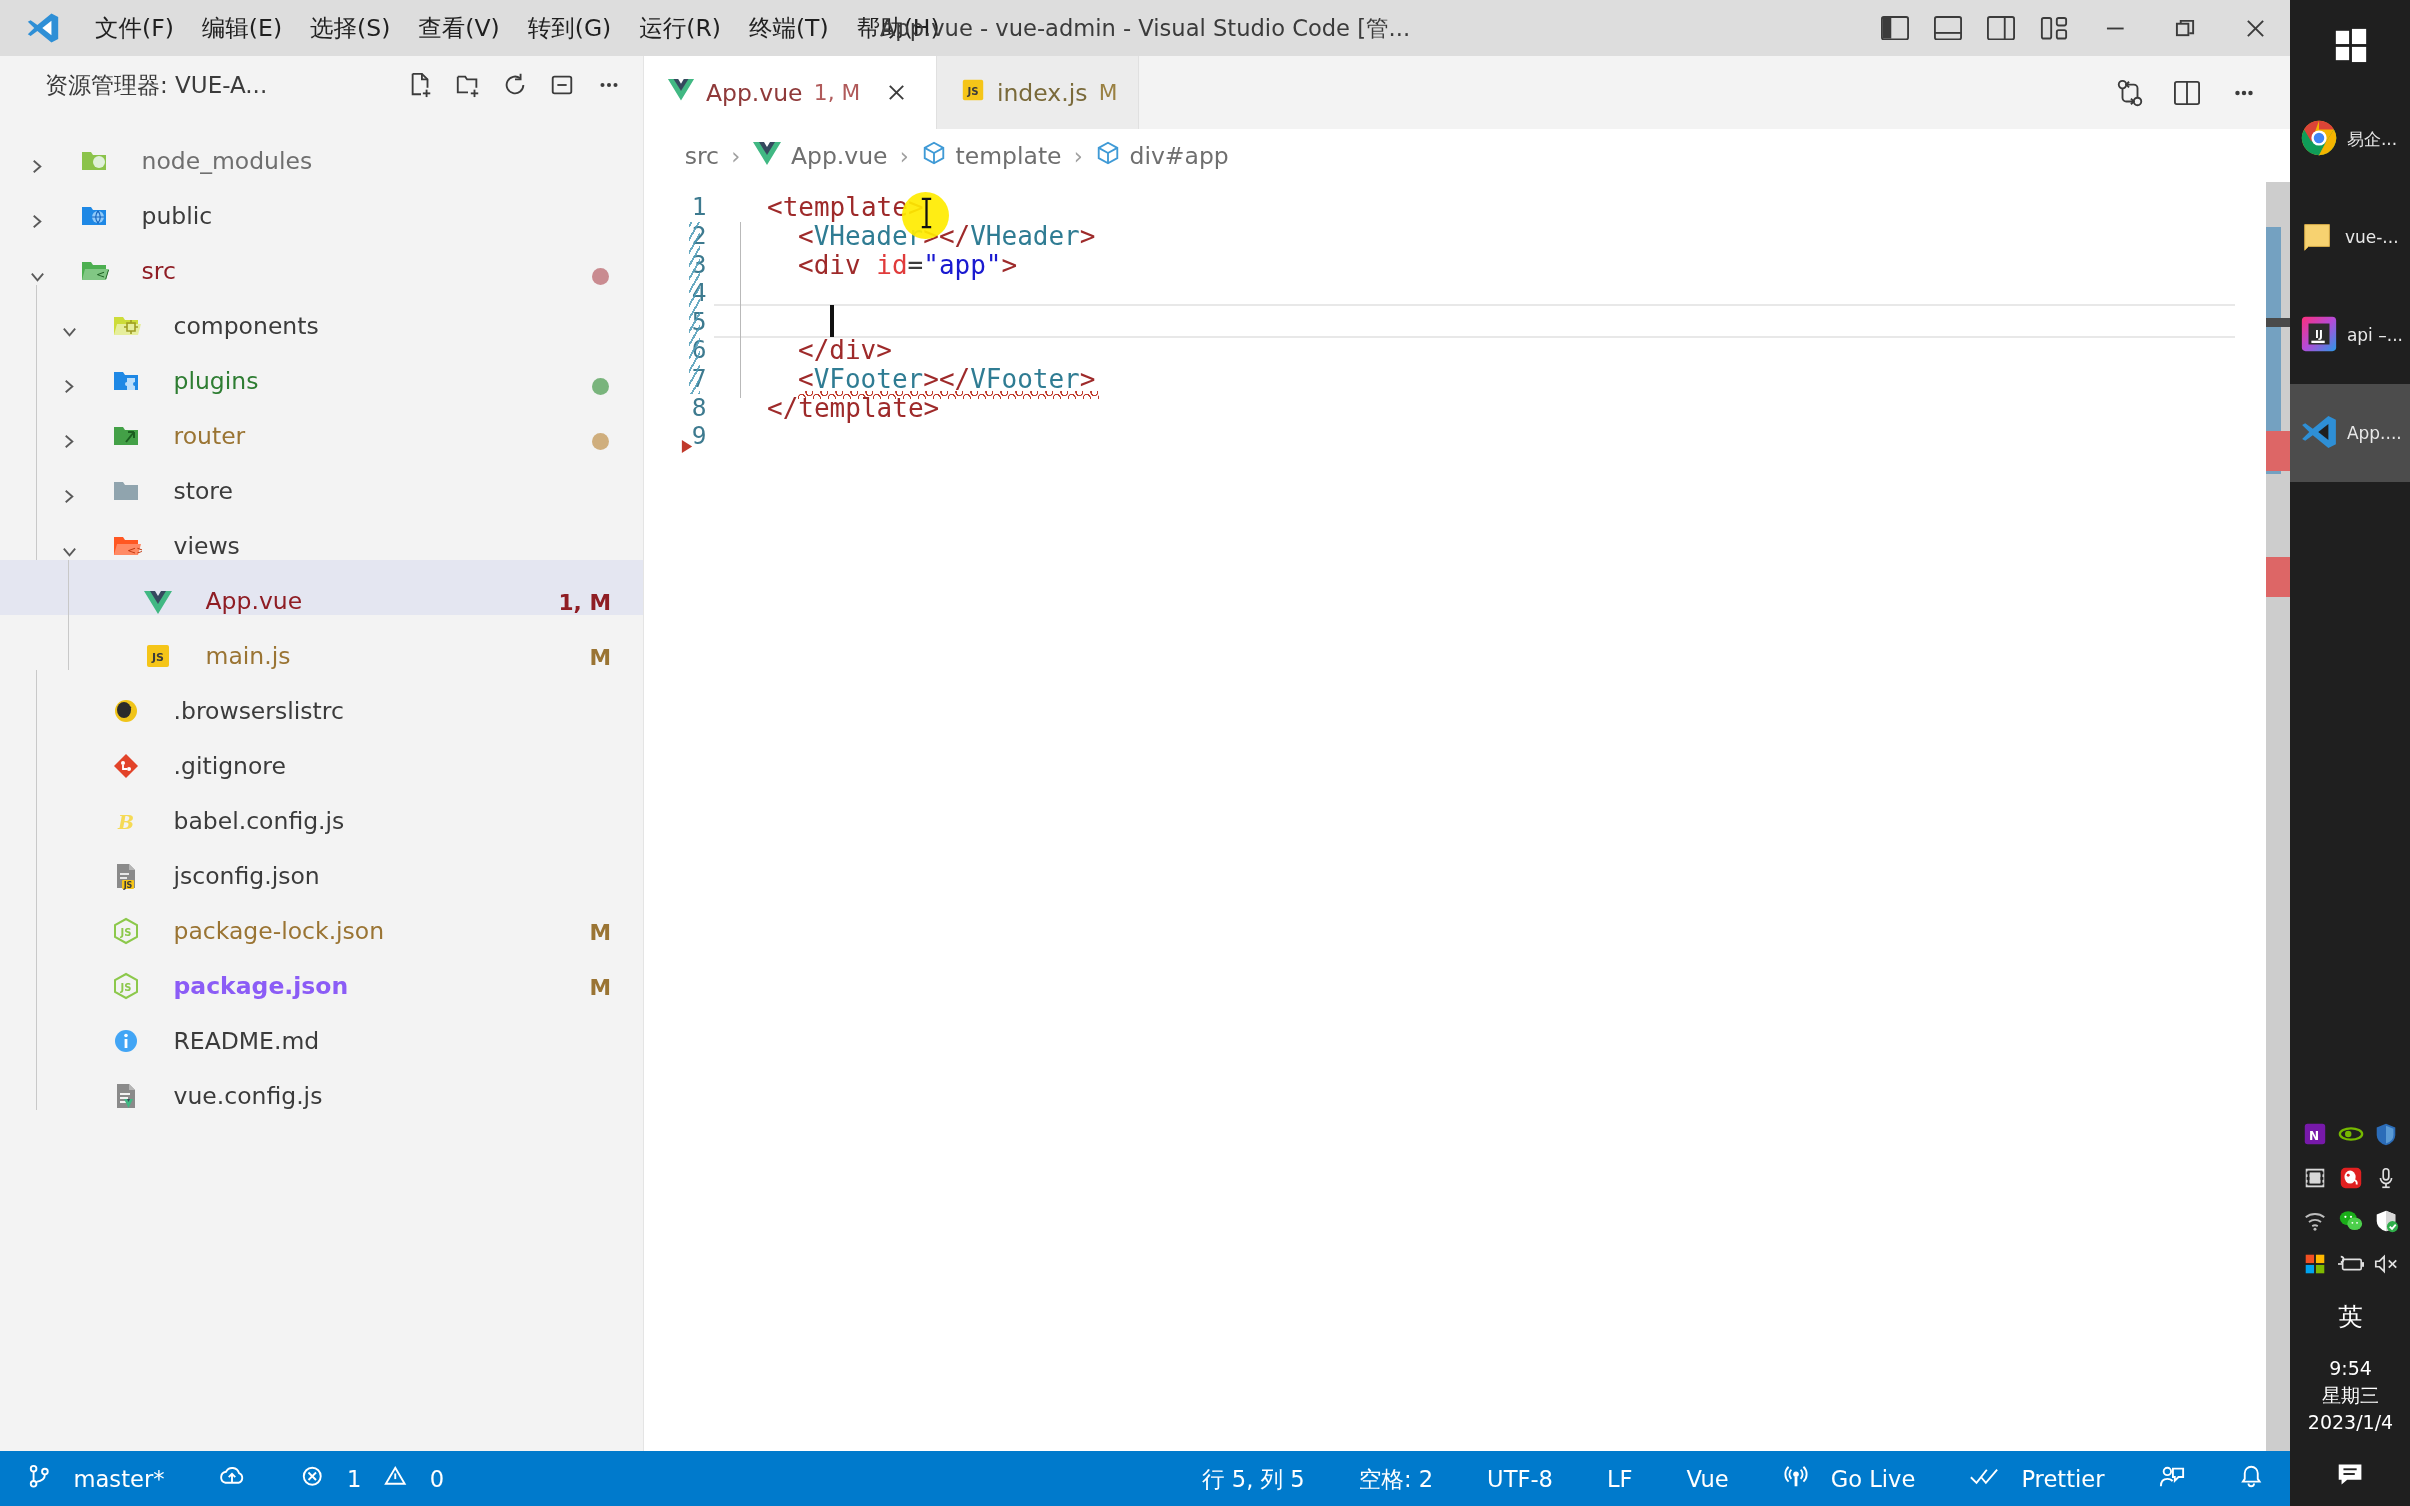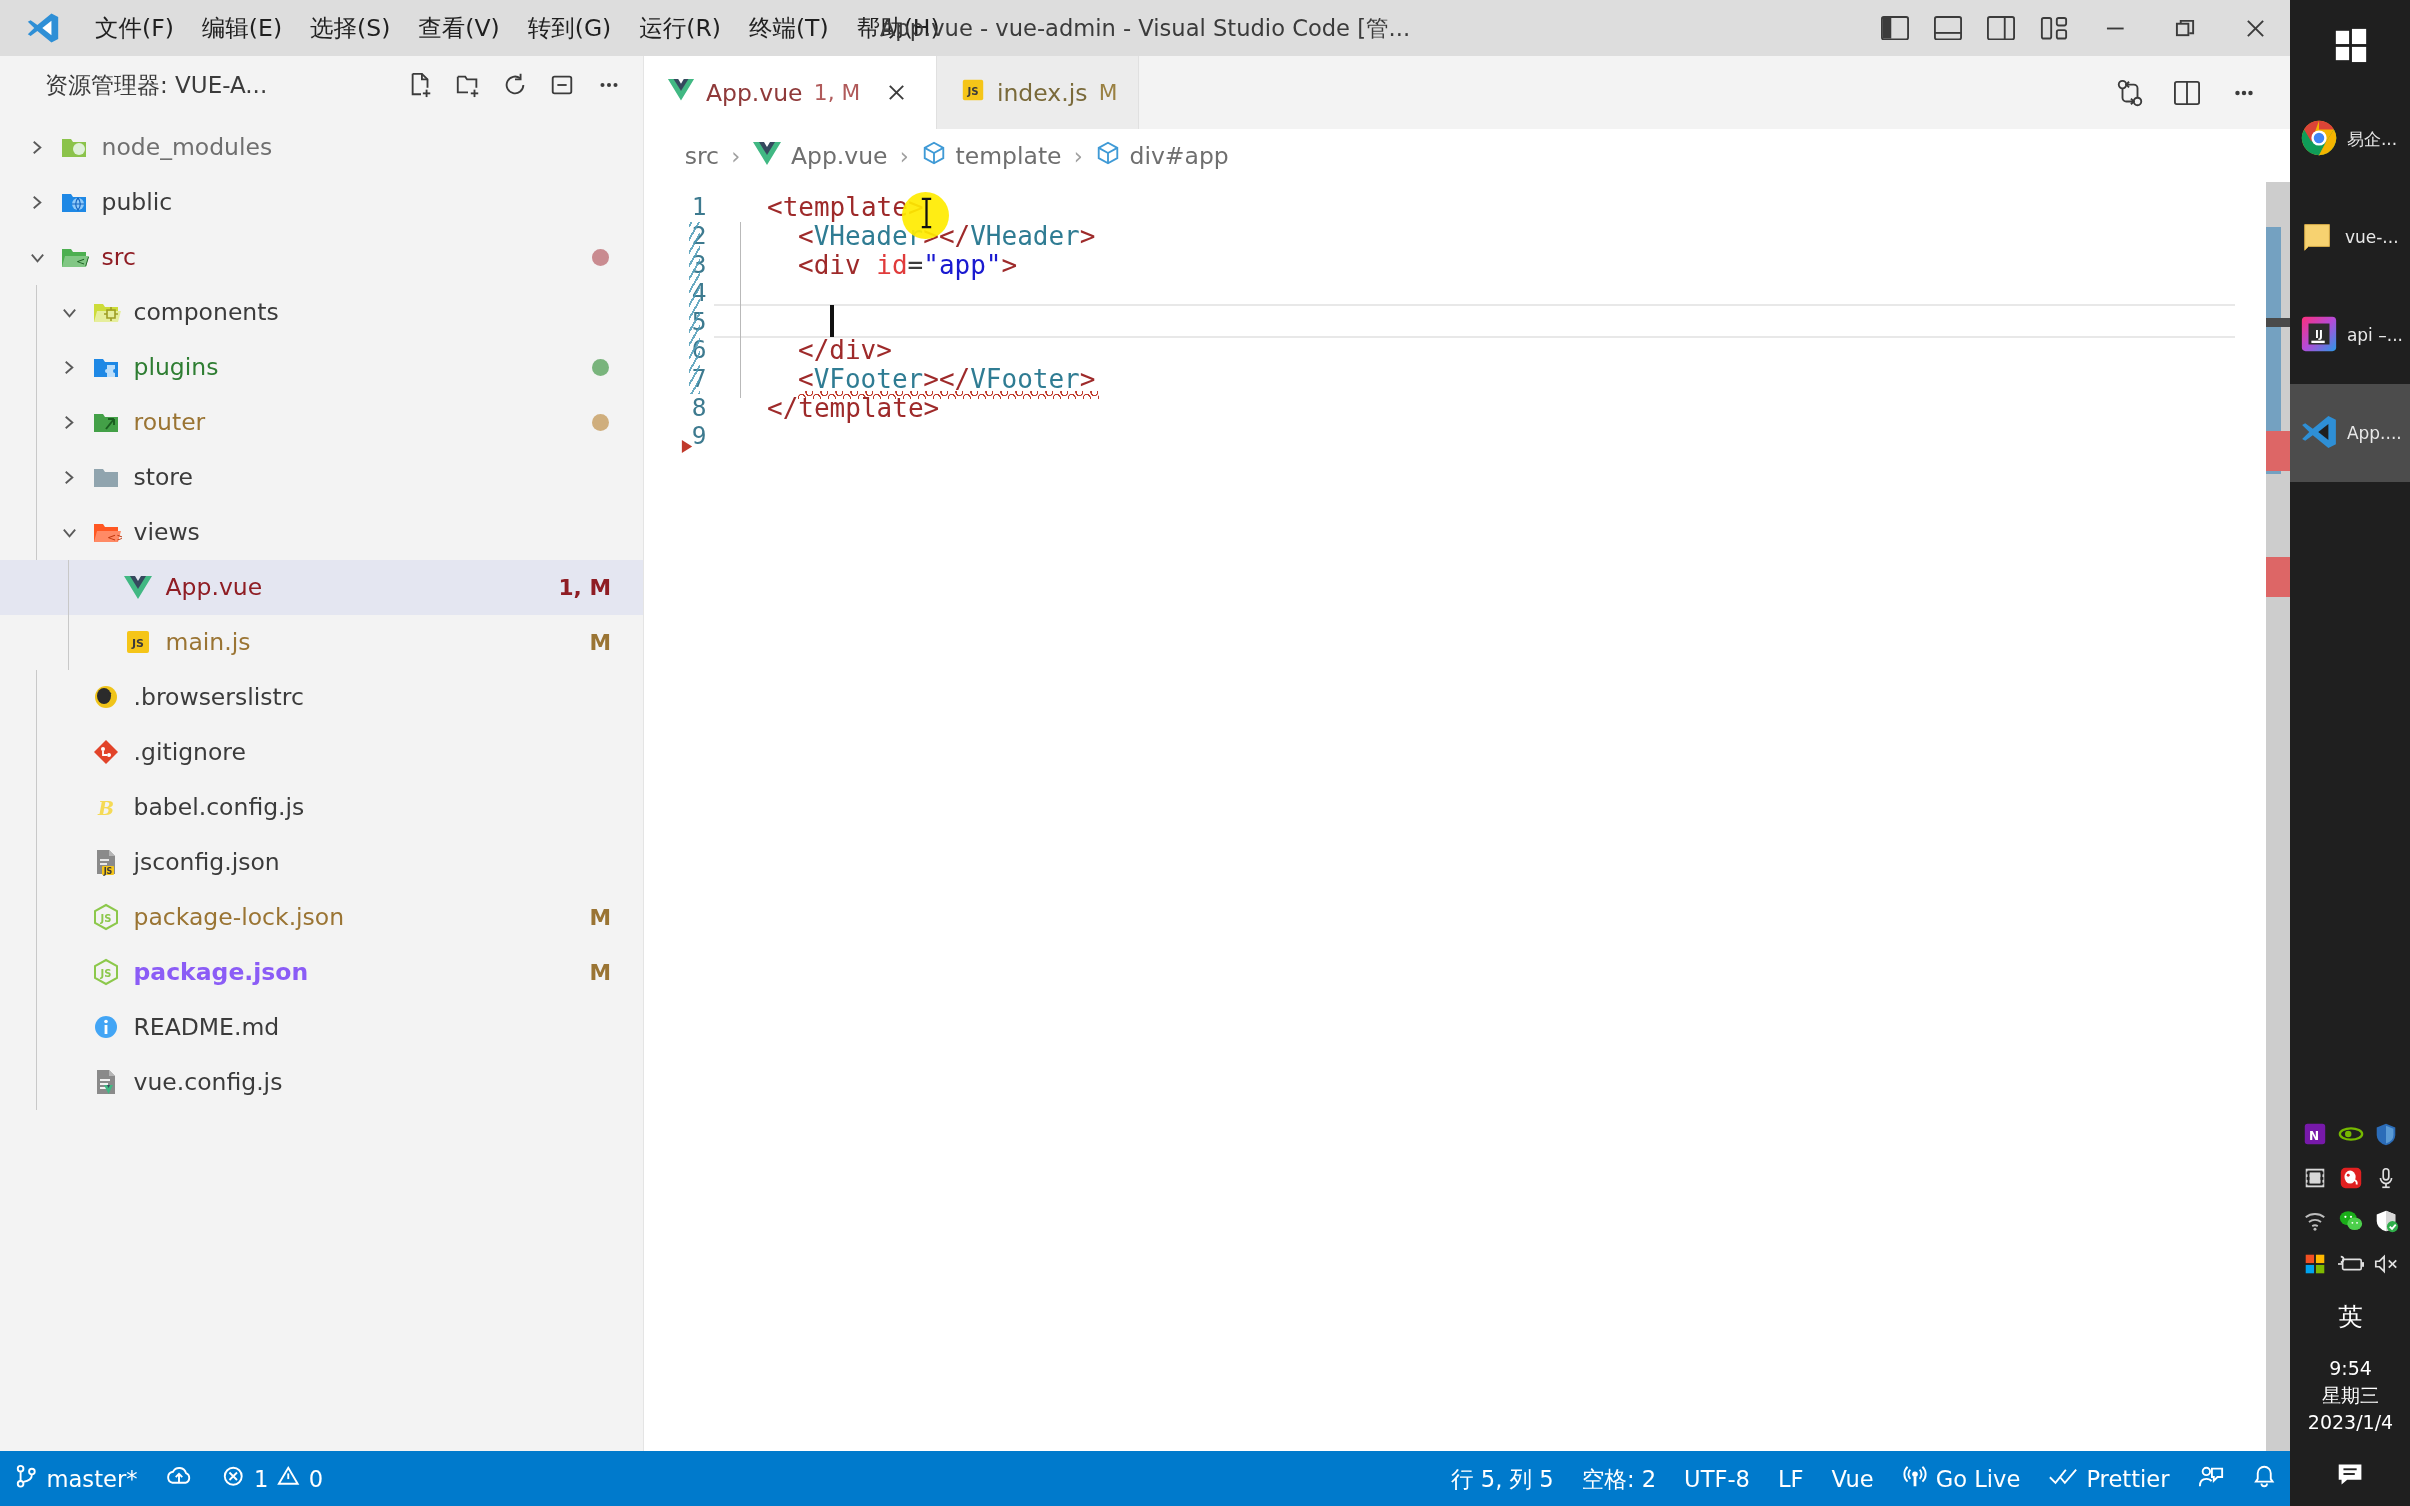--- a/index.html
+++ b/index.html
@@ -45,23 +45,24 @@
   }
   .sb-title {
     font-size:23px; color:#3b3b3b; white-space:nowrap; overflow:hidden;
     font-family:"DejaVu Sans", sans-serif;
   }
   .sb-actions { margin-left:auto; display:flex; align-items:center; gap:3.8px; }
   .sb-act { width:43px; height:43px; display:flex; align-items:center; justify-content:center; border-radius:4.7px; }
 
   .tree { flex:1; overflow:hidden; padding-top:5.6px; position:relative; }
   .row {
-    height:55px; display:flex; align-items:center; position:relative;
+    height:55px; display:flex; align-items:flex-end; position:relative;
     font-size:23.5px; color:#3b3b3b; white-space:nowrap;
     font-family:"DejaVu Sans", sans-serif;
+    gap:20px;
   }
   .row.selected { background:#e4e6f1; }
   .chev { width:32px; display:flex; align-items:center; justify-content:center; flex:0 0 32px; }
   .chev svg { display:block; }
   .ficon { width:41px; display:flex; align-items:center; justify-content:center; flex:0 0 41px; margin-right:7.5px; }
   .rlabel { font-size:23.5px; }
   .rbadge { margin-left:auto; margin-right:32px; font-size:21.7px; font-weight:600; }
   .guide { position:absolute; width:0.9px; background:#c8c8c8; left:0; top:0; bottom:0; }
 
   
@@ -131,21 +132,21 @@
   .ruler { position:absolute; right:0; top:0; bottom:0; width:24.5px; background:#cdcdcd; }
   .ruler-thumb { position:absolute; right:9.4px; width:15px; background:#6f9ec0; opacity:.95; }
   .ruler-mark { position:absolute; right:0; width:24.5px; }
 
   
   .statusbar {
     height:56px; flex:0 0 56px; background:#007acc; display:flex; align-items:center;
     color:#ffffff; font-size:22.6px; font-family:"DejaVu Sans", sans-serif;
   }
   .sb-group { display:flex; align-items:center; height:56px; }
-  .sb-cell { display:flex; align-items:center; gap:8px; padding:0 14px; height:56px; white-space:nowrap; }
+  .sb-cell { display:flex; align-items:center; gap:22px; padding:0 27px; height:56px; white-space:nowrap; }
   .sb-spacer { flex:1; }
 
   
   .taskbar {
     width:121px; flex:0 0 121px; background:#1f1f1f; display:flex; flex-direction:column;
     align-items:center; color:#ffffff;
   }
   .tb-start { width:121px; height:90px; display:flex; align-items:center; justify-content:center; }
   .tb-app {
     width:121px; height:98px; display:flex; align-items:center; justify-content:flex-start;

